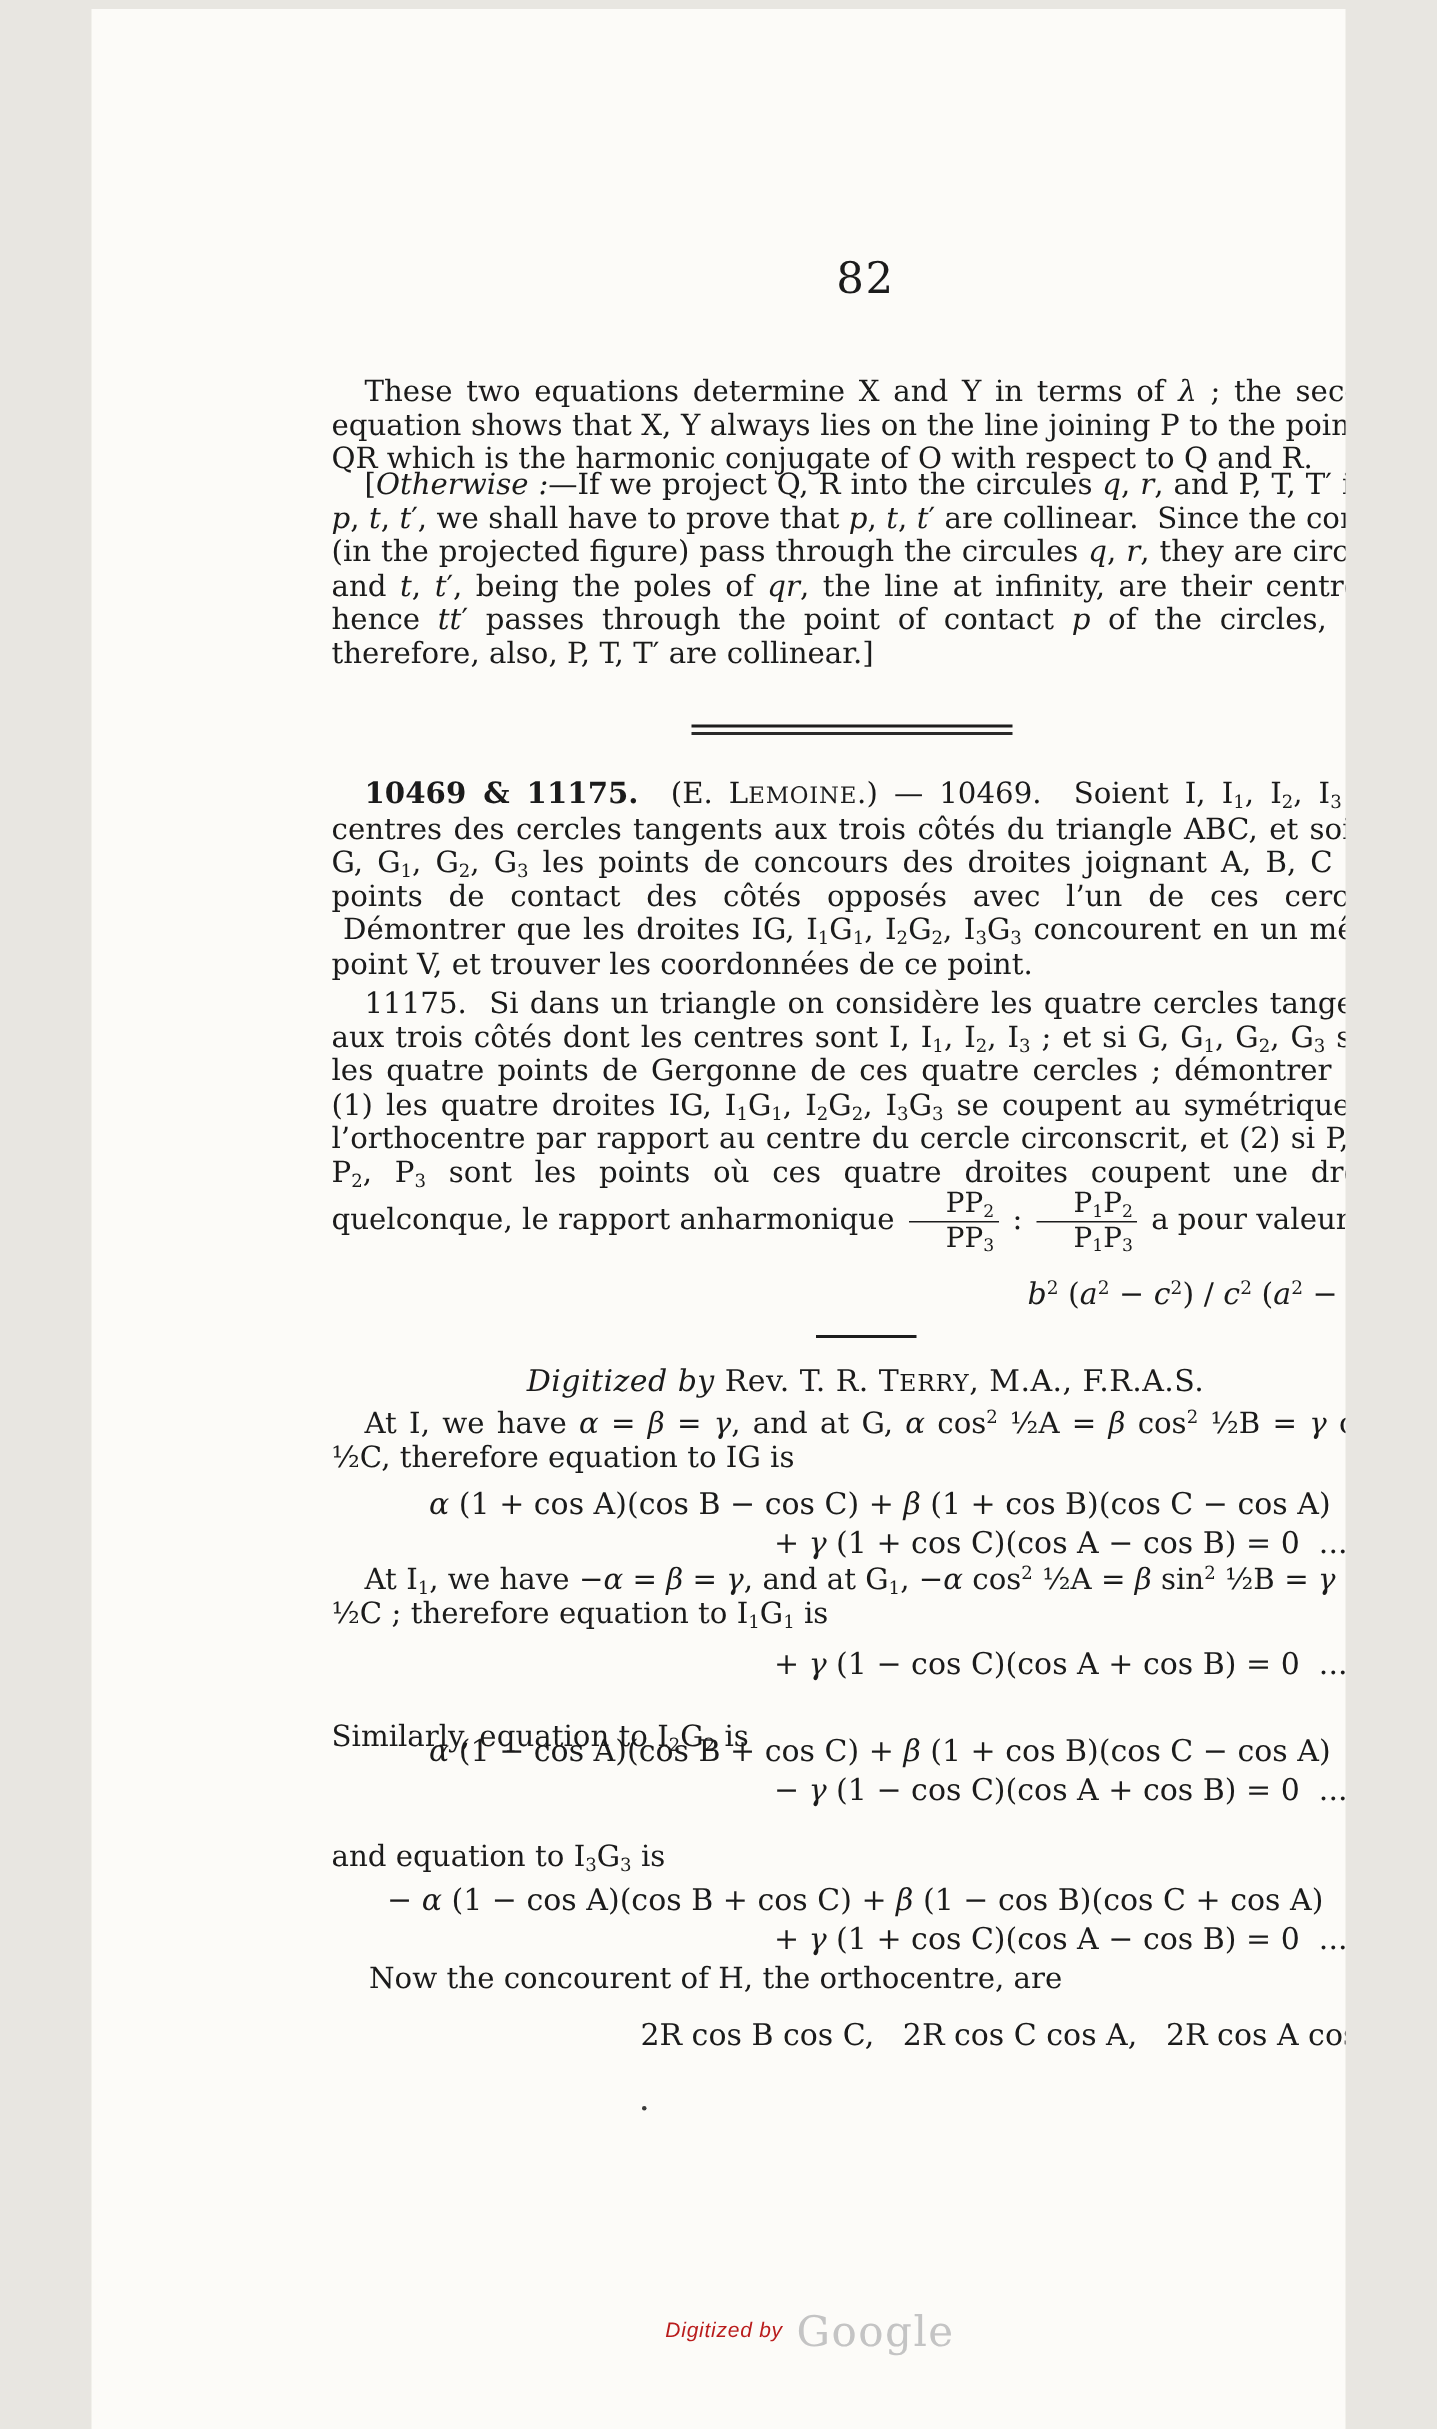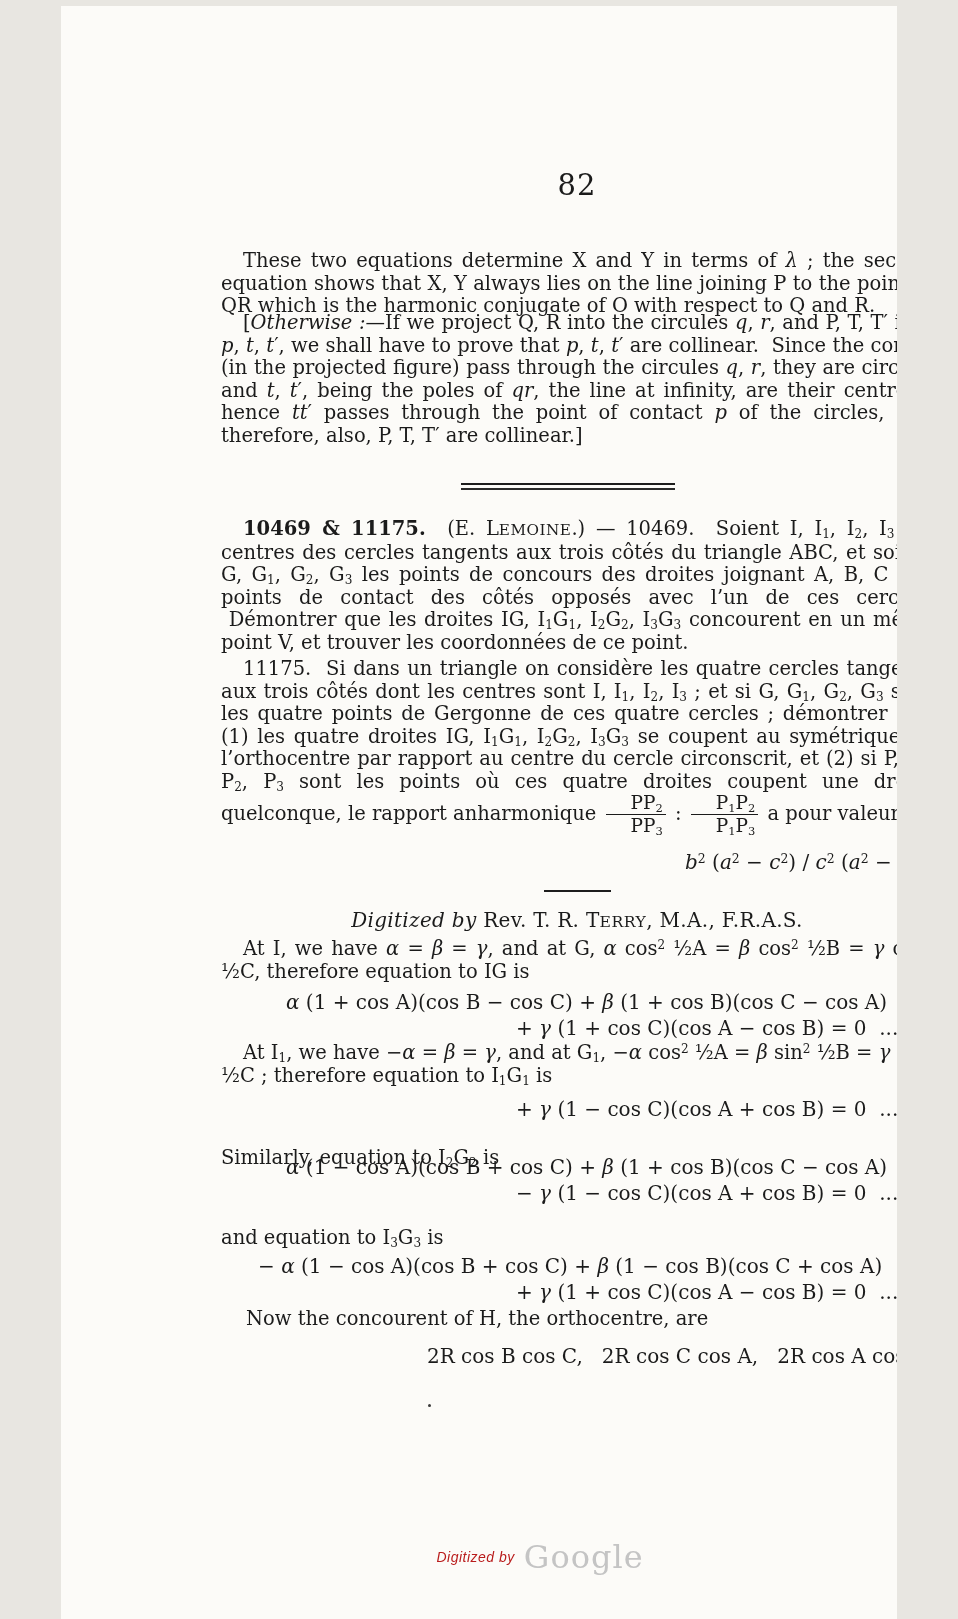--- a/index.html
+++ b/index.html
@@ -64,21 +64,21 @@
     text-align:center;white-space:nowrap;
   }
   .digitized{
     font-family:"Liberation Sans", sans-serif;
     font-size:14px;color:#b91c1c;letter-spacing:0.5px;
     vertical-align:baseline;
     font-style:italic;
   }
   .glogo{
     font-family:"DejaVu Serif", serif;
-    font-size:32px;color:#c4c4c4;letter-spacing:1px;
+    font-size:28px;color:#c4c4c4;letter-spacing:1px;
     margin-left:9px;vertical-align:-6px;
   }
 </style>
 </head>
 <body>
 
 <div class="page">
   <div class="content">
 
     <div class="abs page-number">82</div>

